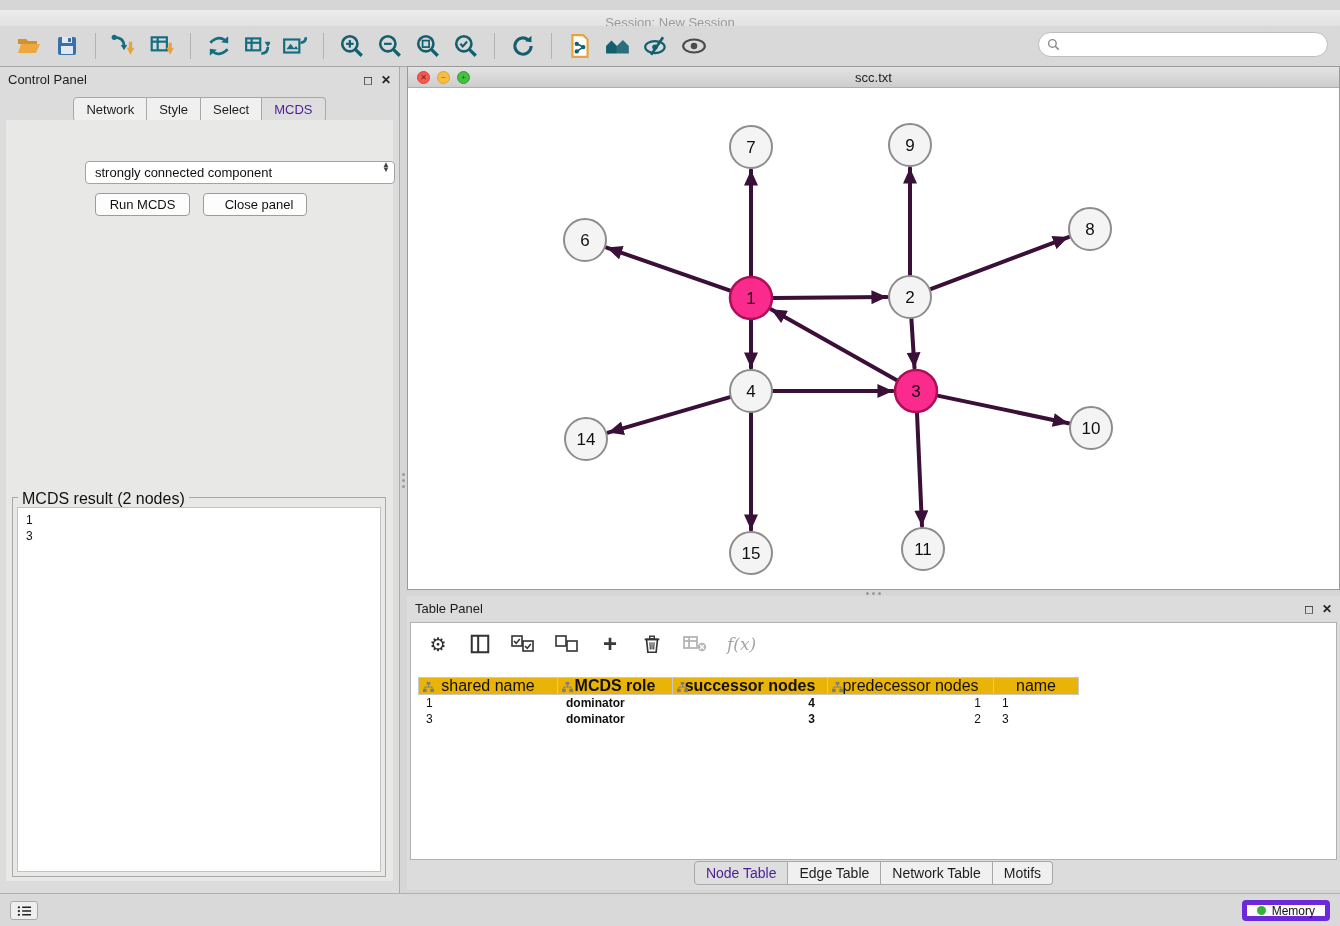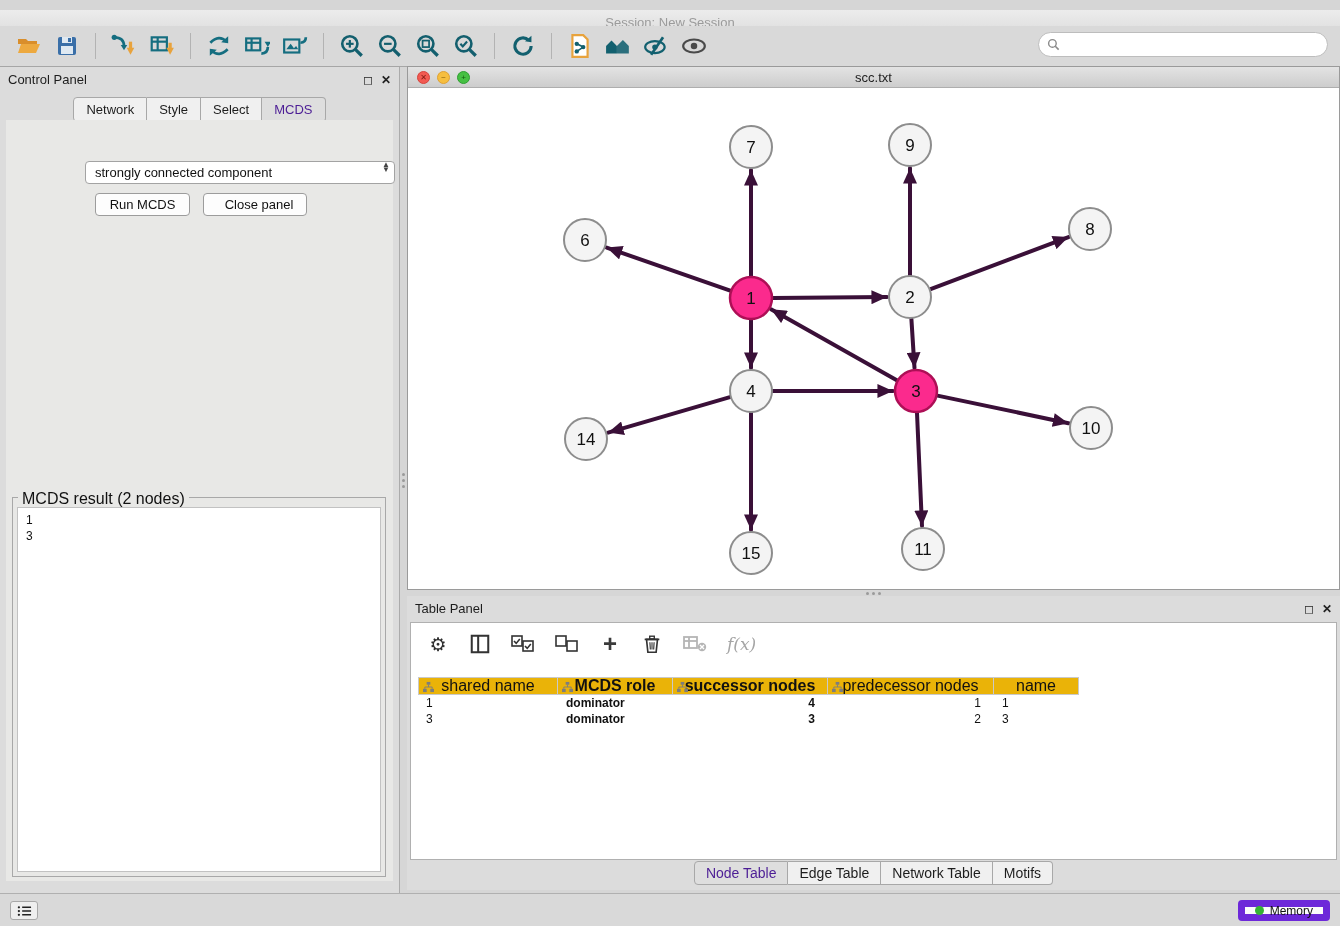--- a/index.html
+++ b/index.html
@@ -80,21 +80,21 @@
   .td { font-size:12px; color:#111; padding:1px 8px 0 8px; overflow:hidden; white-space:nowrap; }
   .col-0 { width:140px; } .col-1 { width:115px;font-weight:bold; } .col-2 { width:155px;font-weight:bold; } .col-3 { width:166px; } .col-4 { width:85px; }
   .td.num { text-align:right; padding-right:13px; }
   .tp-tabs { position:absolute; left:0; bottom:5px; width:100%; display:flex; justify-content:center; }
   .tp-tabs .tab { font-size:14px; padding:3px 11px; }
 
   
   .statusbar { position:absolute; left:0; top:893px; width:1340px; height:33px; background:#d9d9d9; border-top:1px solid #b0b0b0; }
   .sb-left-btn { position:absolute; left:10px; top:7px; width:28px; height:19px; background:#efefef; border:1px solid #a8a8a8;
     border-radius:3px; display:flex; align-items:center; justify-content:center; cursor:default; }
-  .memory-btn { position:absolute; right:10px; top:6px; height:21px; background:#fbfbfb; border:7px solid #6d28d9;
+  .memory-btn { position:absolute; right:10px; top:6px; height:21px; background:#fbfbfb; border:5px solid #6d28d9;
     border-radius:4px; display:flex; align-items:center; padding:0 10px; gap:6px; font-size:12px; color:#111; cursor:default; }
   .memory-dot { width:9px; height:9px; border-radius:50%; background:#35b334; display:inline-block; }
 </style>
 </head>
 <body>
 
 <div id="app">
 
   <div class="titlebar">
     <span>Session: New Session</span>

